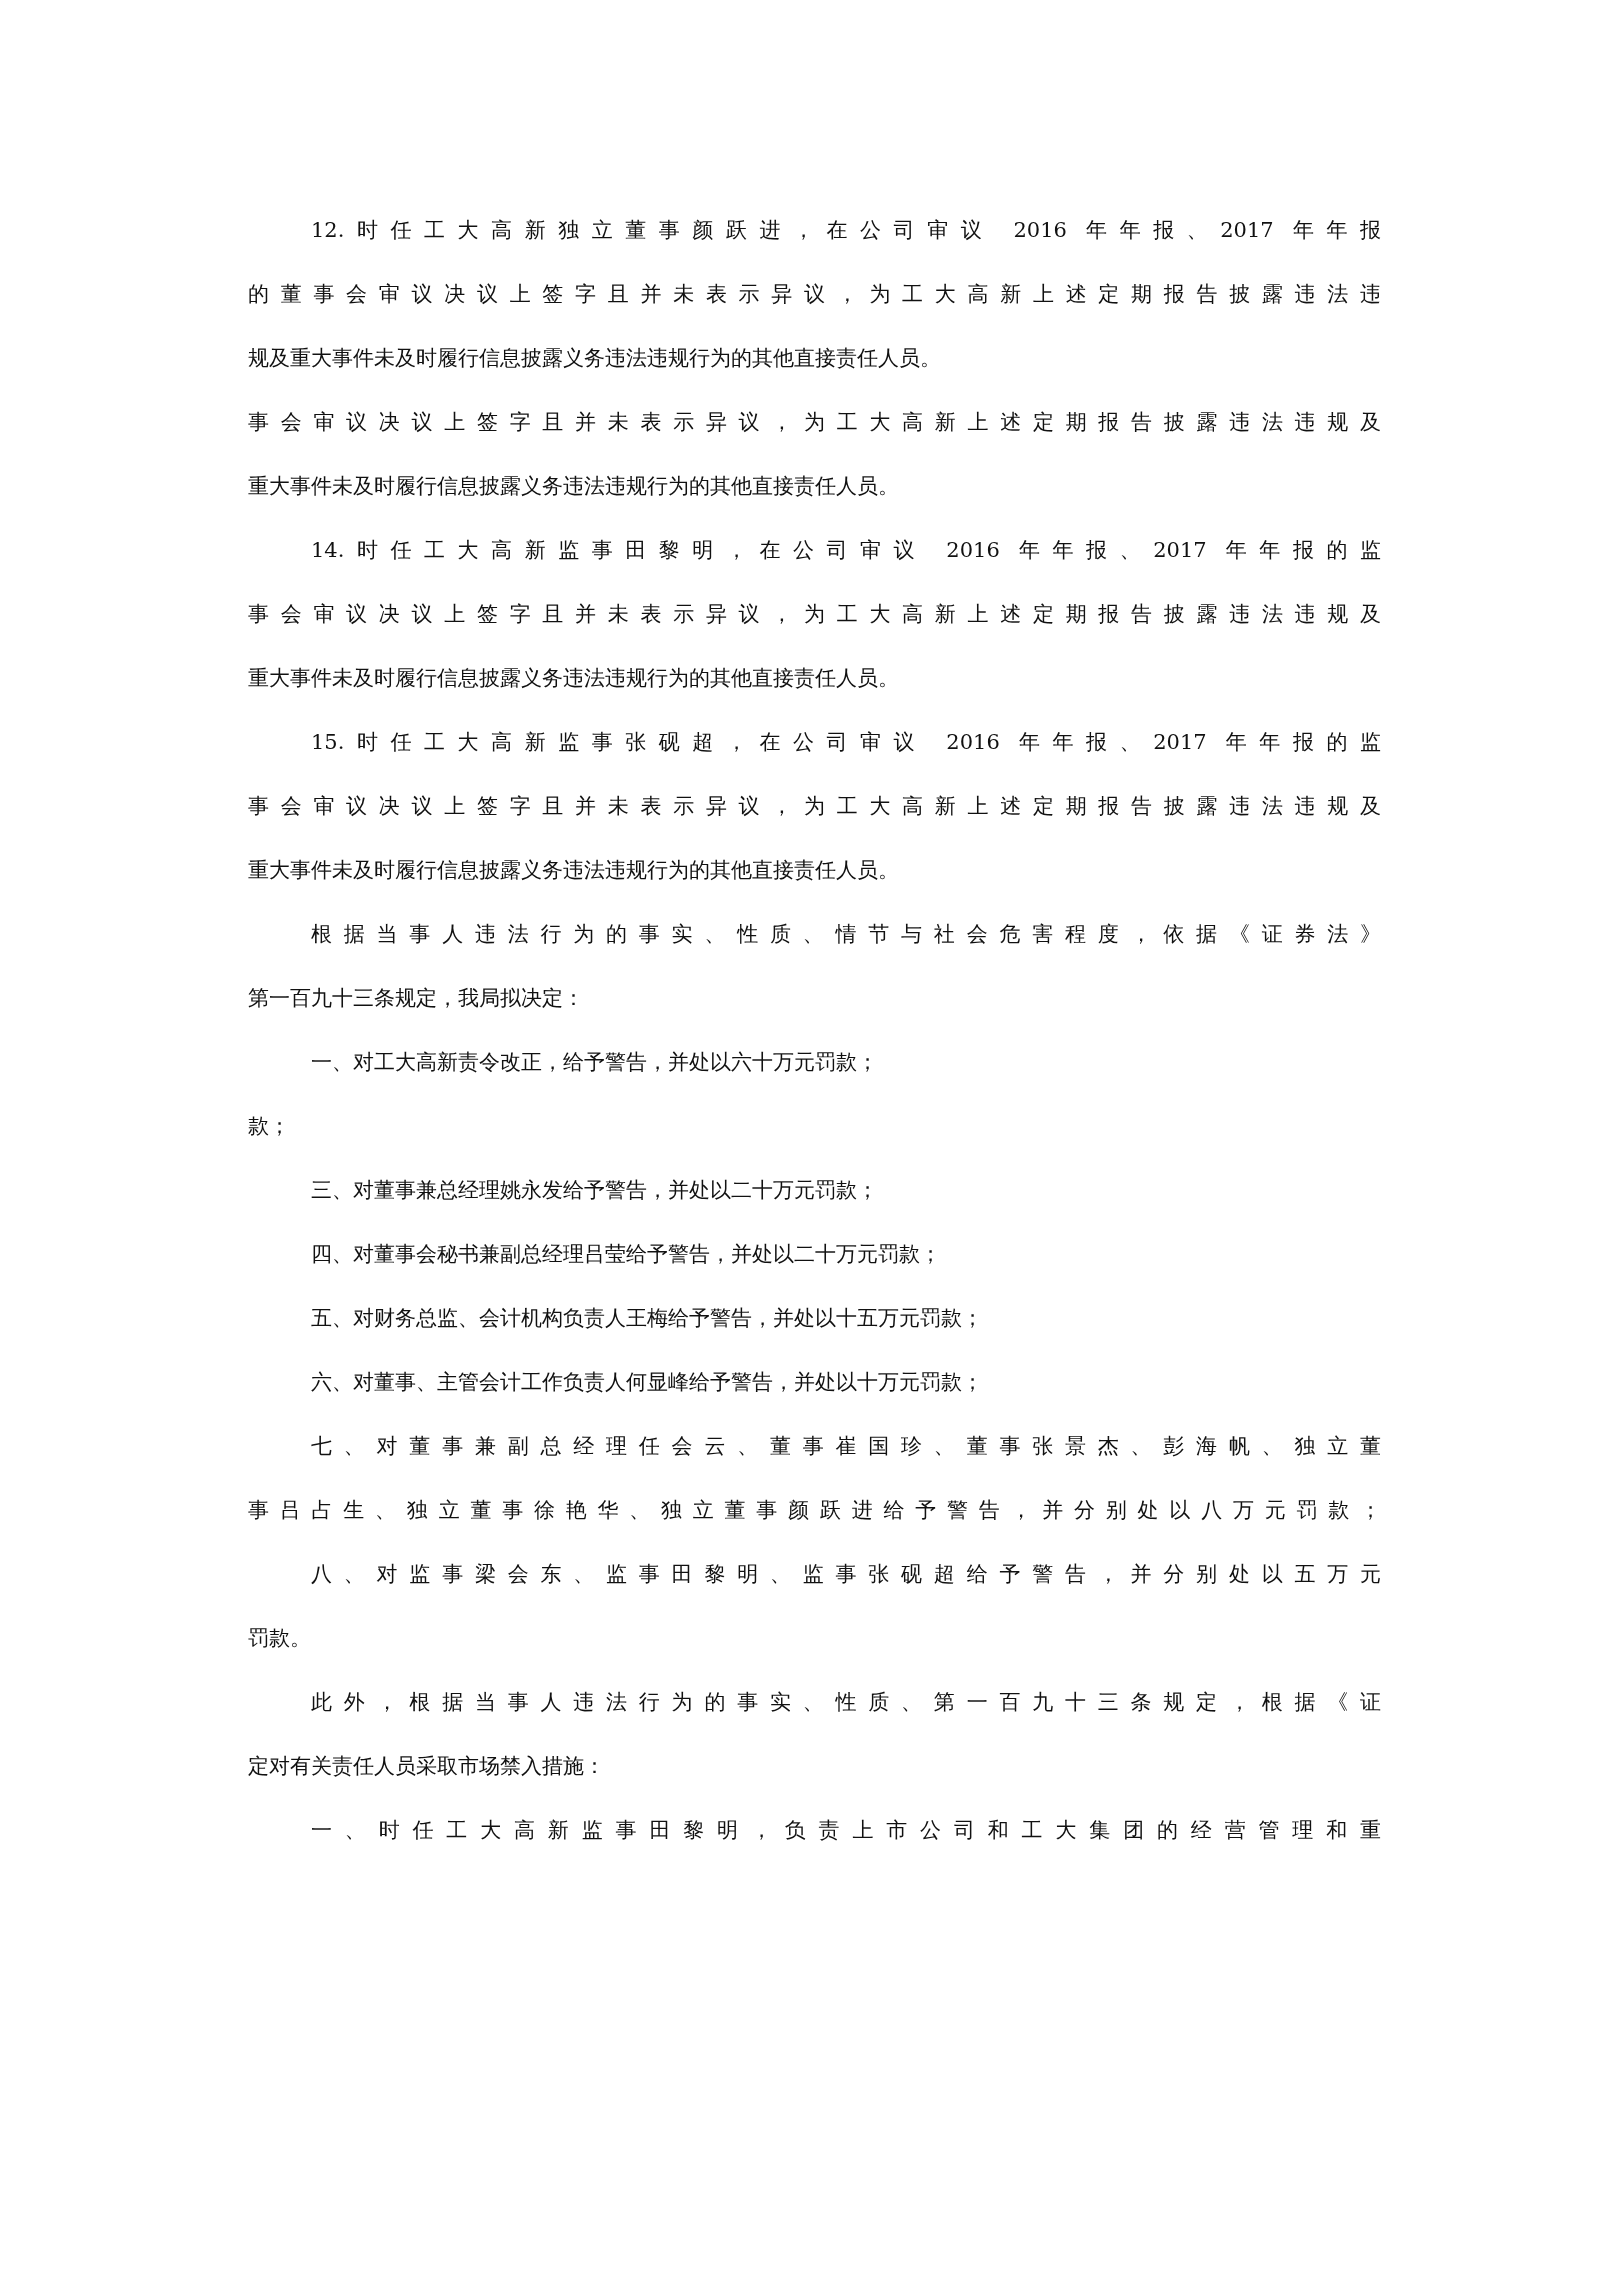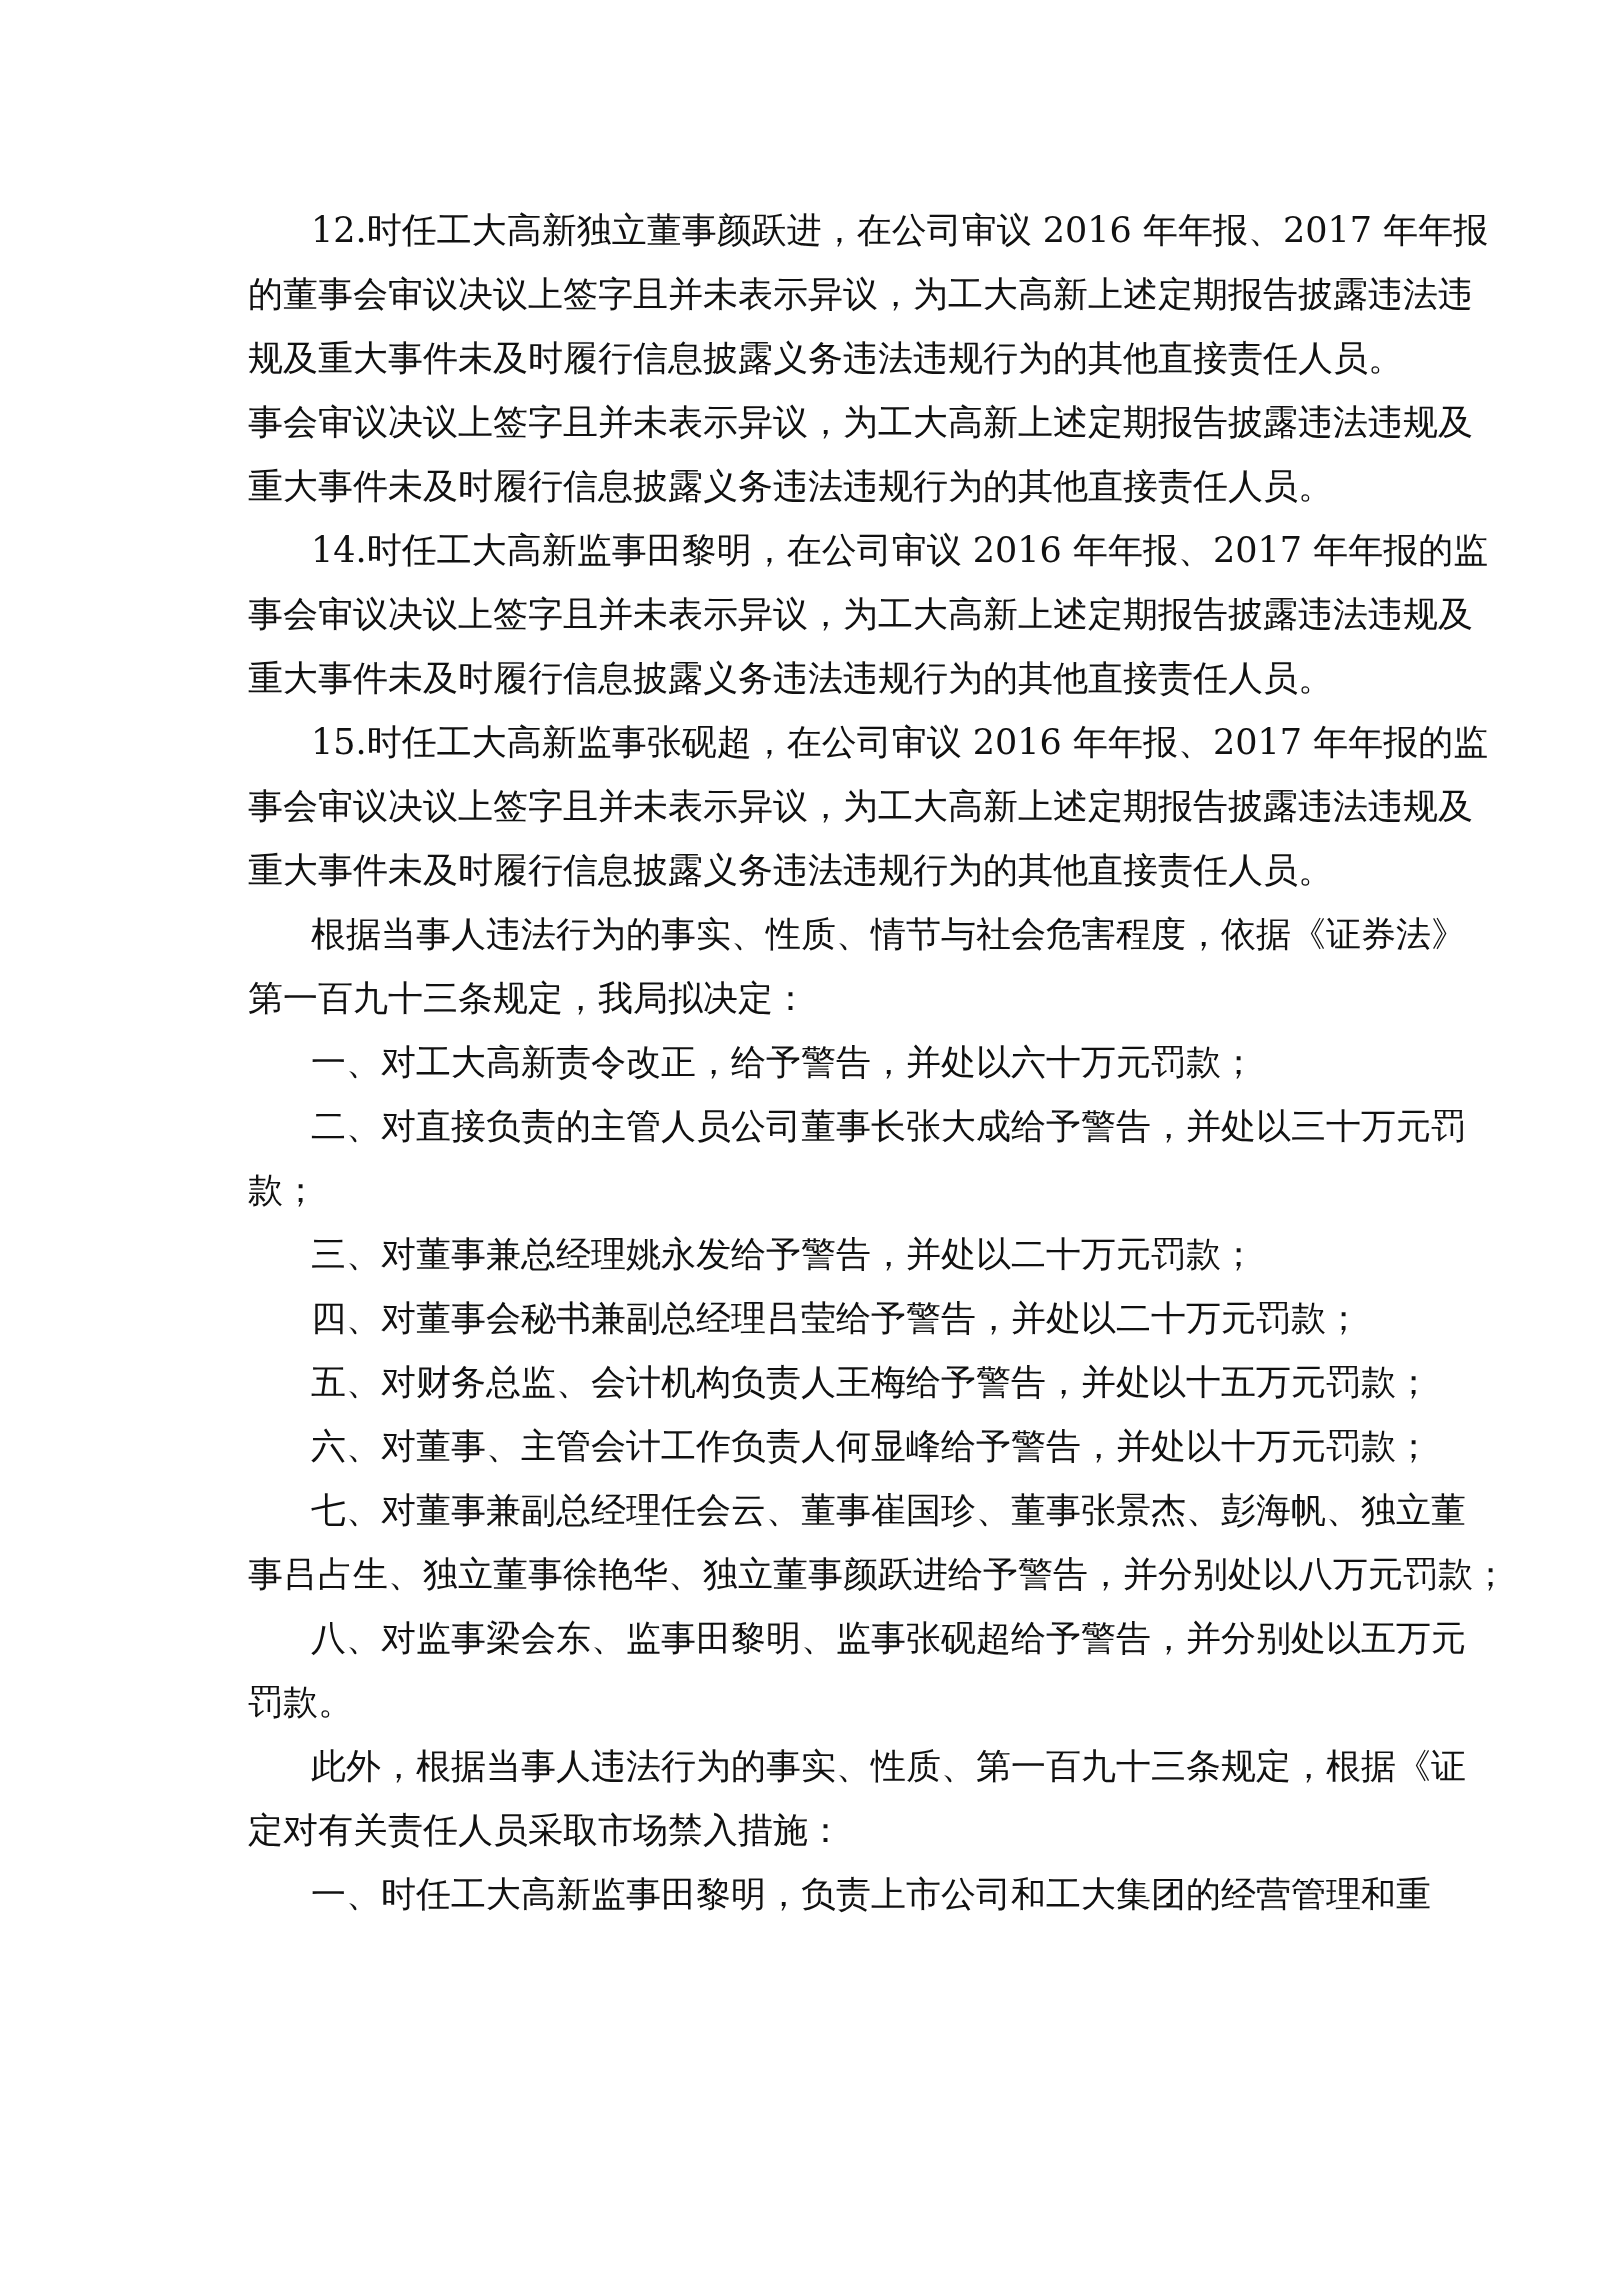--- a/index.html
+++ b/index.html
@@ -6,21 +6,21 @@
   body { width: 1623px; height: 2295px; position: relative; overflow: hidden; }
   .page {
     position: absolute; left: 0; top: 0; width: 1623px; height: 2295px; background: #ffffff;
   }
   .text-block {
     position: absolute;
     left: 248px;
     top: 198px;
     width: 1133px;
     font-family: "DejaVu Serif", "Liberation Serif", serif;
-    font-size: 35px;
+    font-size: 21px;
     line-height: 64px;
     color: #111111;
   }
   .line {
     display: block;
     height: 64px;
     white-space: nowrap;
     text-align: justify;
     text-align-last: justify;
     letter-spacing: 0px;
@@ -47,21 +47,20 @@
 
     <span class="line indent">15.时任工大高新监事张砚超，在公司审议 2016 年年报、2017 年年报的监</span>
     <span class="line">事会审议决议上签字且并未表示异议，为工大高新上述定期报告披露违法违规及</span>
     <span class="line last">重大事件未及时履行信息披露义务违法违规行为的其他直接责任人员。</span>
 
     <span class="line indent">根据当事人违法行为的事实、性质、情节与社会危害程度，依据《证券法》</span>
     <span class="line last">第一百九十三条规定，我局拟决定：</span>
 
     <span class="line indent last">一、对工大高新责令改正，给予警告，并处以六十万元罚款；</span>
 
-    <span class="line indent">二、对直接负责的主管人员公司董事长张大成给予警告，并处以三十万元罚</span>
     <span class="line last">款；</span>
 
     <span class="line indent last">三、对董事兼总经理姚永发给予警告，并处以二十万元罚款；</span>
     <span class="line indent last">四、对董事会秘书兼副总经理吕莹给予警告，并处以二十万元罚款；</span>
     <span class="line indent last">五、对财务总监、会计机构负责人王梅给予警告，并处以十五万元罚款；</span>
     <span class="line indent last">六、对董事、主管会计工作负责人何显峰给予警告，并处以十万元罚款；</span>
 
     <span class="line indent">七、对董事兼副总经理任会云、董事崔国珍、董事张景杰、彭海帆、独立董</span>
     <span class="line">事吕占生、独立董事徐艳华、独立董事颜跃进给予警告，并分别处以八万元罚款；</span>
 

